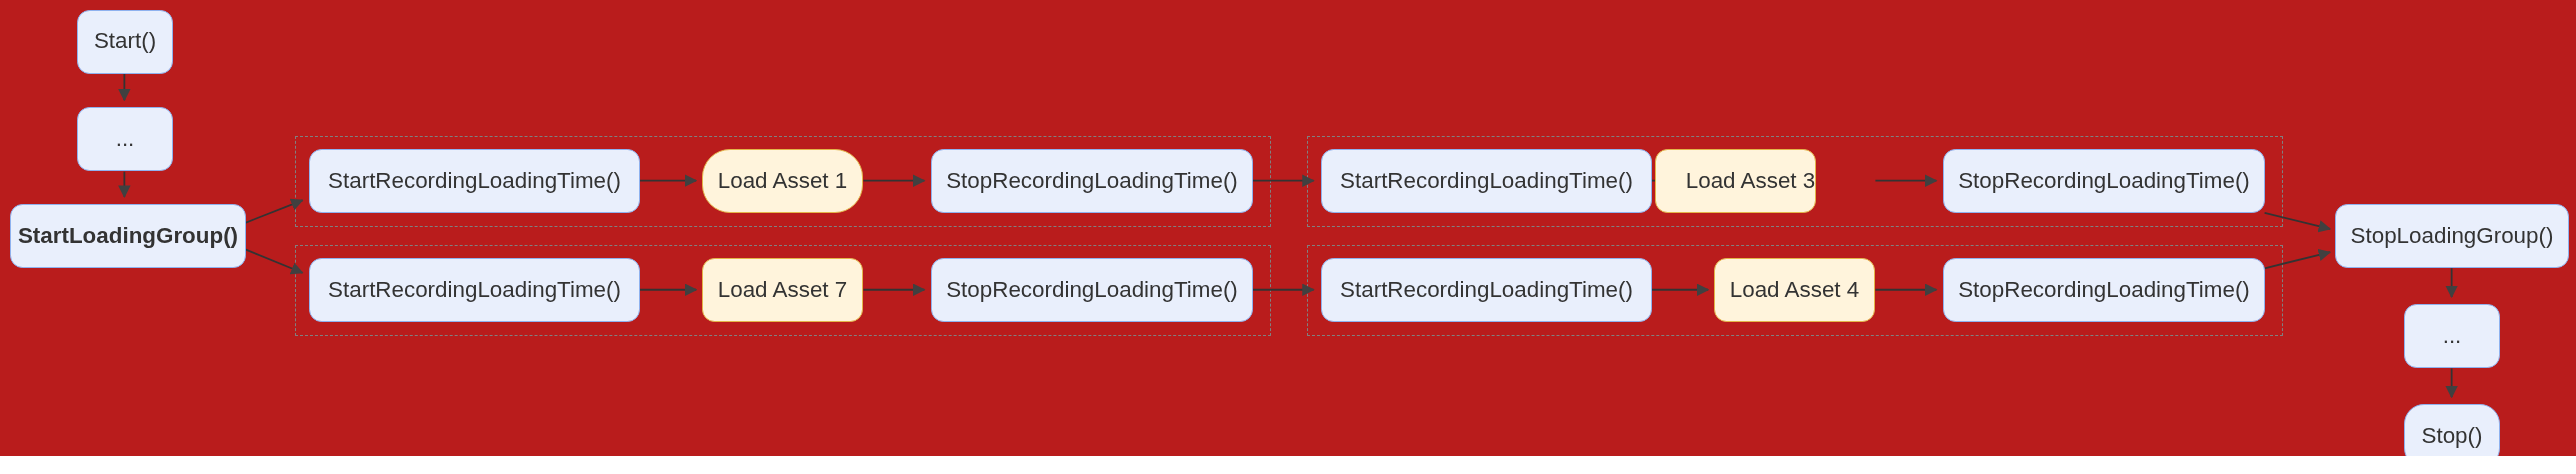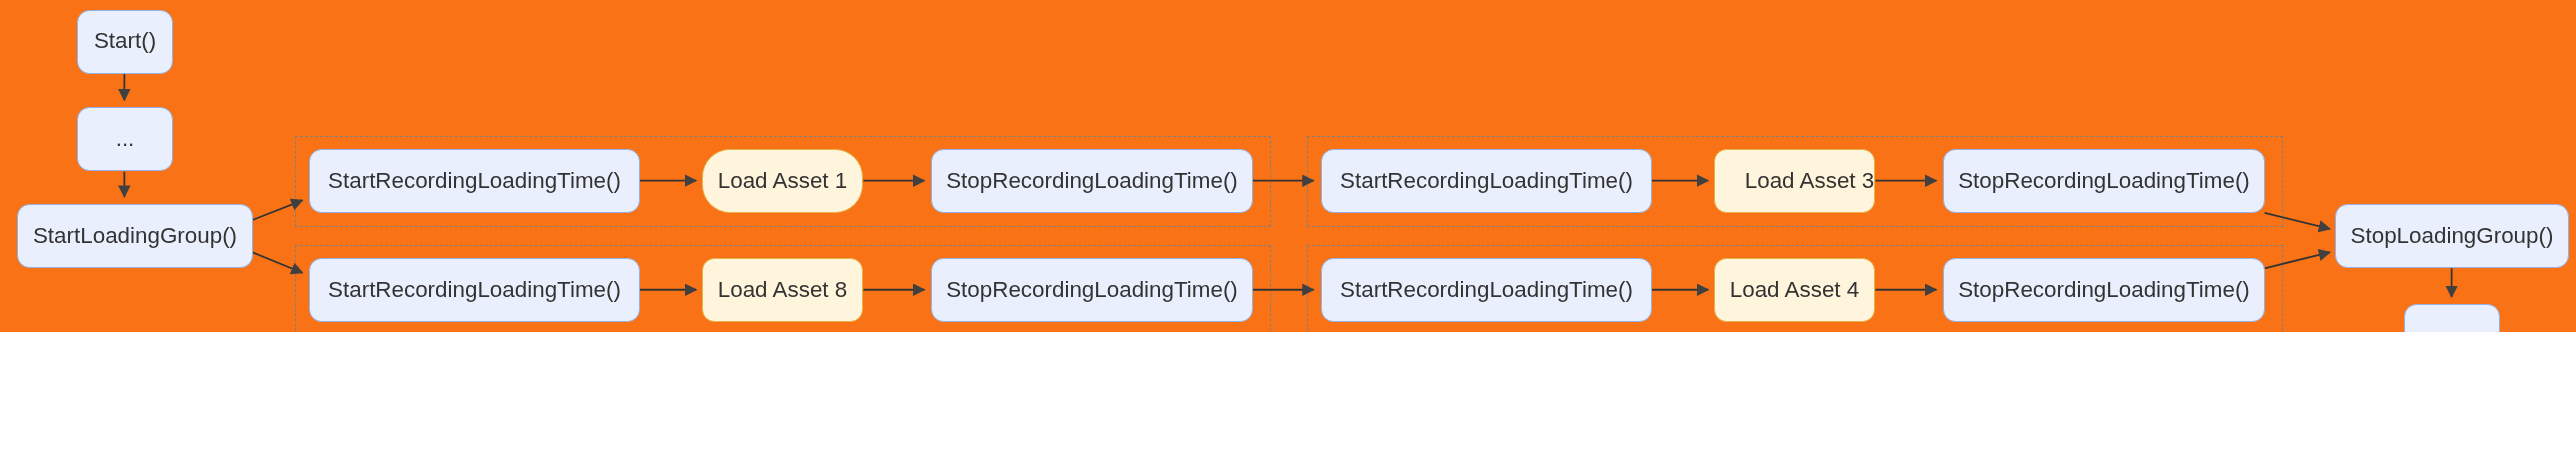--- a/index.html
+++ b/index.html
@@ -7,22 +7,22 @@
     margin: 0;
     padding: 0;
     background: #ffffff;
   }
   body {
     font-family: "Liberation Sans", sans-serif;
   }
   #canvas {
     position: relative;
     width: 2576px;
-    height: 332px;
-    background: #f97316;
+    height: 456px;
+    background: #b91c1c;
     overflow: hidden;
   }
   .node {
     position: absolute;
     box-sizing: border-box;
     display: flex;
     align-items: center;
     justify-content: center;
     border-radius: 12.5px;
     border-width: 1.8px;
@@ -117,48 +117,48 @@
   </svg>
 
   <div class="node blue" style="left:77px; top:9.8px; width:96px; height:64px;">
     <span class="label">Start()</span>
   </div>
 
   <div class="node blue" style="left:77px; top:107px; width:96px; height:64px;">
     <span class="label">...</span>
   </div>
 
-  <div class="node blue" style="left:17px; top:204px; width:236px; height:64px;">
+  <div class="node blue" style="left:10px; top:204px; width:236px; height:64px;font-weight:bold;">
     <span class="label">StartLoadingGroup()</span>
   </div>
 
   <div class="node blue" style="left:309px; top:149px; width:331px; height:64px;">
     <span class="label">StartRecordingLoadingTime()</span>
   </div>
   <div class="node yellow" style="left:702px; top:149px; width:161px; height:64px;border-radius:28px;">
     <span class="label">Load Asset 1</span>
   </div>
   <div class="node blue" style="left:931px; top:149px; width:322px; height:64px;">
     <span class="label">StopRecordingLoadingTime()</span>
   </div>
 
   <div class="node blue" style="left:309px; top:258px; width:331px; height:64px;">
     <span class="label">StartRecordingLoadingTime()</span>
   </div>
   <div class="node yellow" style="left:702px; top:258px; width:161px; height:64px;">
-    <span class="label">Load Asset 8</span>
+    <span class="label">Load Asset 7</span>
   </div>
   <div class="node blue" style="left:931px; top:258px; width:322px; height:64px;">
     <span class="label">StopRecordingLoadingTime()</span>
   </div>
 
   <div class="node blue" style="left:1321px; top:149px; width:331px; height:64px;">
     <span class="label">StartRecordingLoadingTime()</span>
   </div>
-  <div class="node yellow" style="left:1714px; top:149px; width:161px; height:64px;padding-left:30px;">
+  <div class="node yellow" style="left:1655px; top:149px; width:161px; height:64px;padding-left:30px;">
     <span class="label">Load Asset 3</span>
   </div>
   <div class="node blue" style="left:1943px; top:149px; width:322px; height:64px;">
     <span class="label">StopRecordingLoadingTime()</span>
   </div>
 
   <div class="node blue" style="left:1321px; top:258px; width:331px; height:64px;">
     <span class="label">StartRecordingLoadingTime()</span>
   </div>
   <div class="node yellow" style="left:1714px; top:258px; width:161px; height:64px;">

